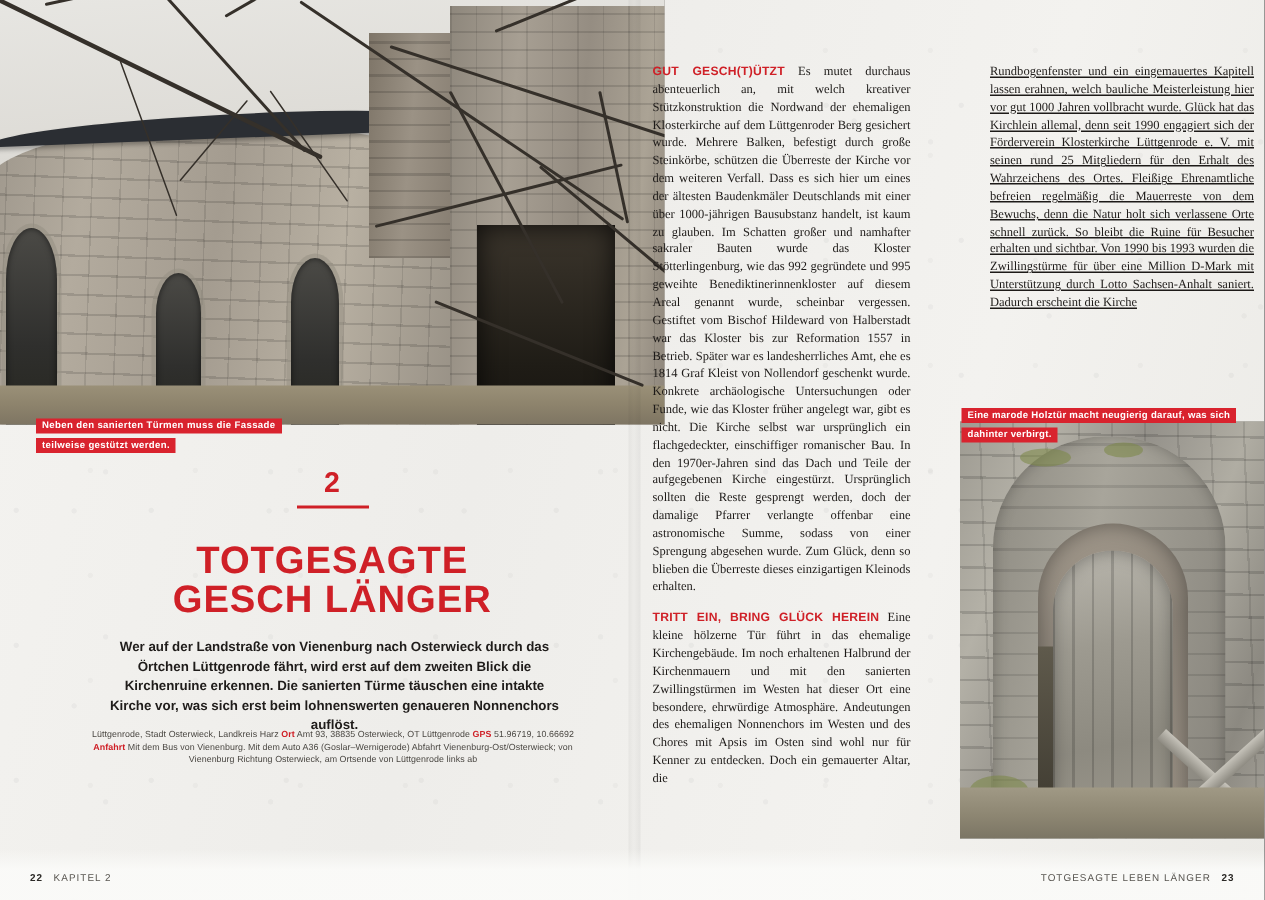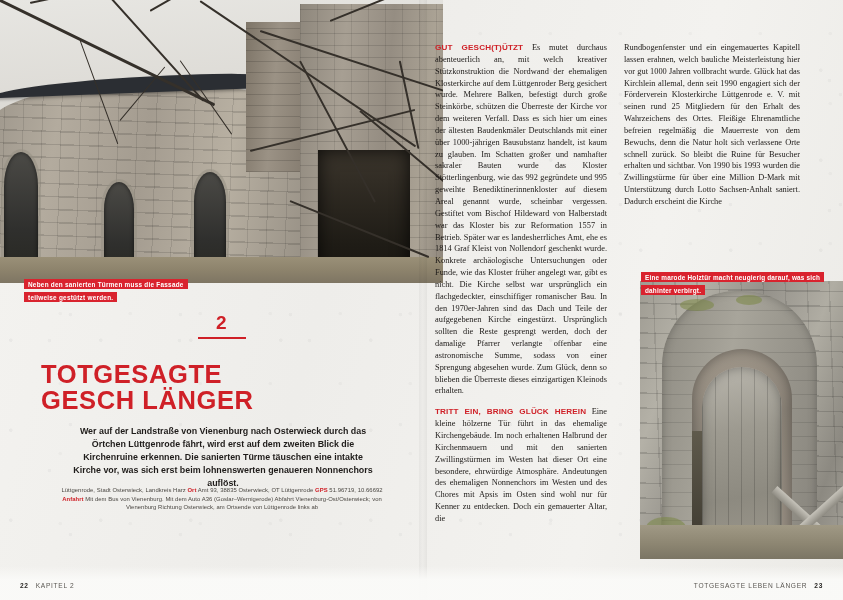--- a/index.html
+++ b/index.html
@@ -164,27 +164,27 @@
     width: 48px;
     height: 1.6px;
     background: #cf2027;
     margin: 3px auto 0;
   }
   .headline {
     position: absolute;
     left: 0;
     top: 345px;
     width: 443px;
+    text-align: center;
     color: #cf2027;
     font-size: 25.5px;
     font-weight: bold;
     letter-spacing: 0.6px;
     line-height: 25.5px;
     z-index: 4;
-    padding-left: 41px;
   }
   .headline .l2 { display: block; }
   .subhead {
     position: absolute;
     left: 0;
     top: 400px;
     width: 443px;
     text-align: center;
     color: #23201d;
     font-size: 11.2px;
@@ -223,21 +223,21 @@
     position: absolute;
     top: 42px;
     color: #1d1a18;
     font-family: "Liberation Serif", serif;
     font-size: 8.35px;
     line-height: 11.85px;
     text-align: justify;
     z-index: 4;
   }
   .col1 { left: 435px; width: 172px; }
-  .col2 { left: 624px; width: 176px; }
+  .col2 { left: 660px; width: 176px; text-decoration: underline; }
   .col p { margin: 0; }
   .col p + p { margin-top: 9px; }
   .runin {
     color: #cf2027;
     font-family: "Liberation Sans", sans-serif;
     font-weight: bold;
     font-size: 8.1px;
     letter-spacing: 0.15px;
   }
 

